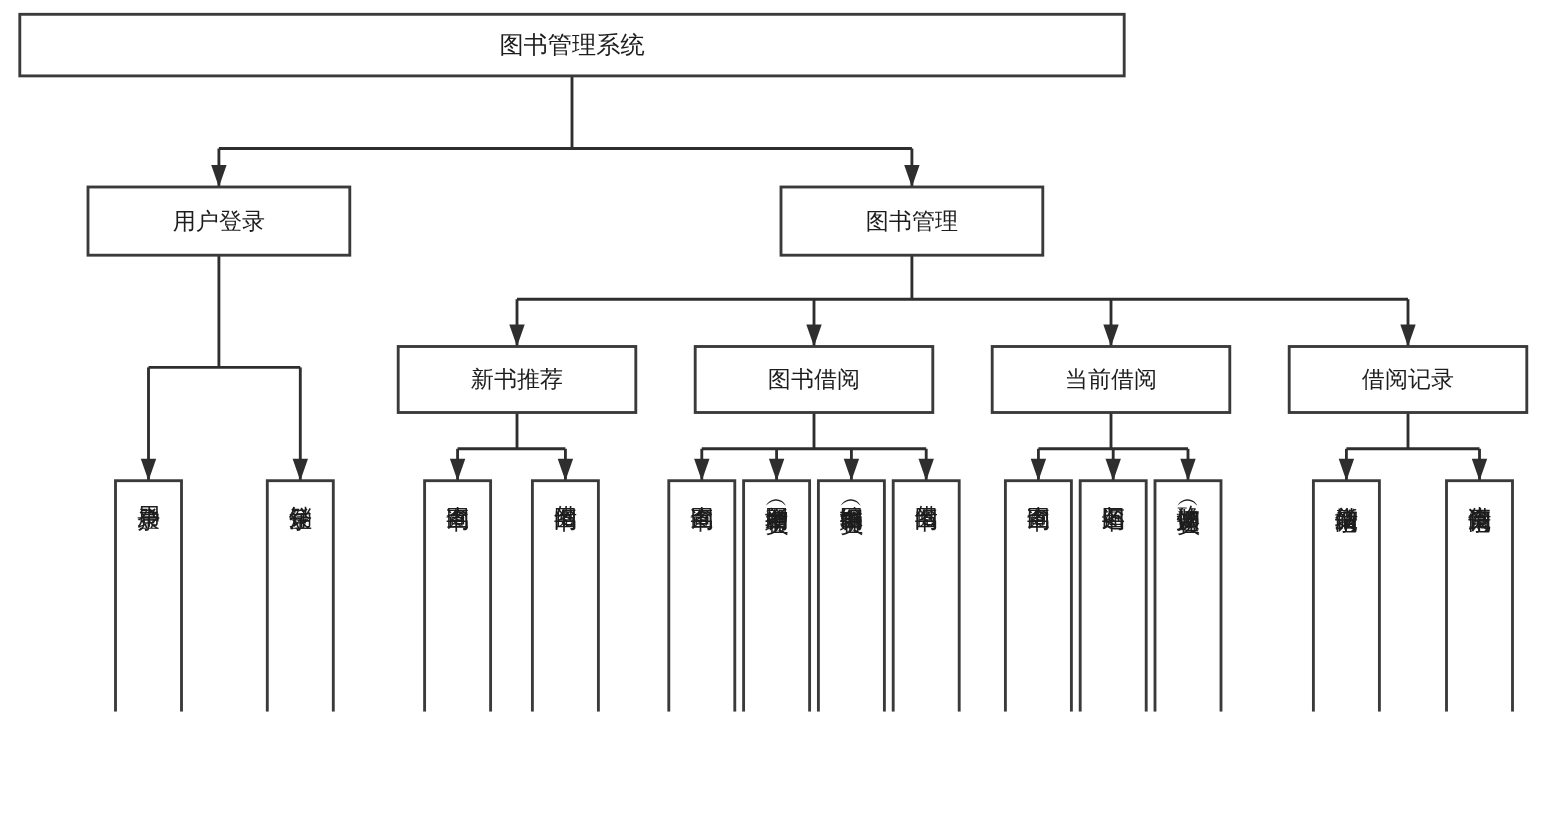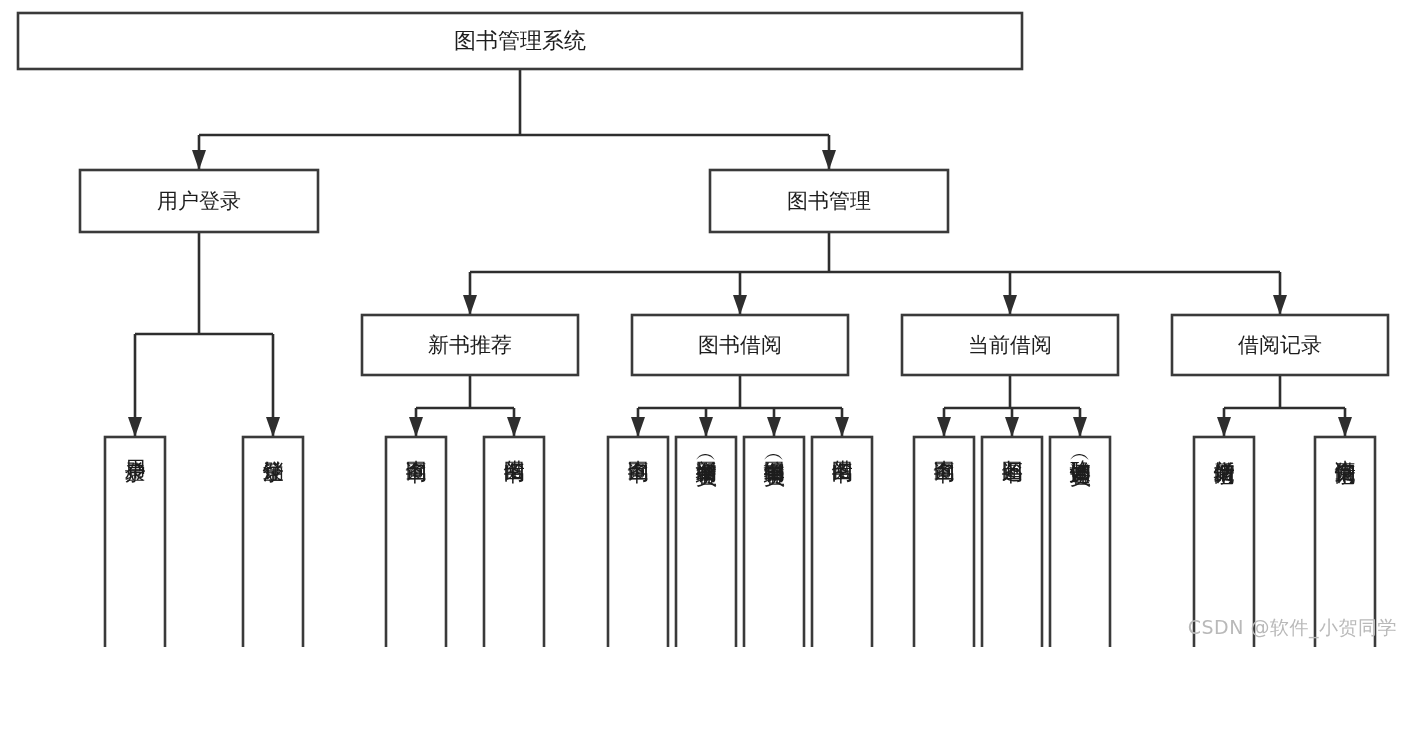--- a/index.html
+++ b/index.html
@@ -211,14 +211,13 @@
         <span class="leaf-label">确认归还（管理员）</span>
       </div>
       <div class="leaf-label-wrap" style="left: 1194px; top: 437px; width: 60px; height: 297px;">
         <span class="leaf-label">新增借阅记录</span>
       </div>
       <div class="leaf-label-wrap" style="left: 1315px; top: 437px; width: 60px; height: 297px;">
         <span class="leaf-label">查询借阅记录</span>
       </div>
     </div>
 
-  <div class="watermark">CSDN @软件_小贺同学</div>
 </div>
 
 </body></html>

